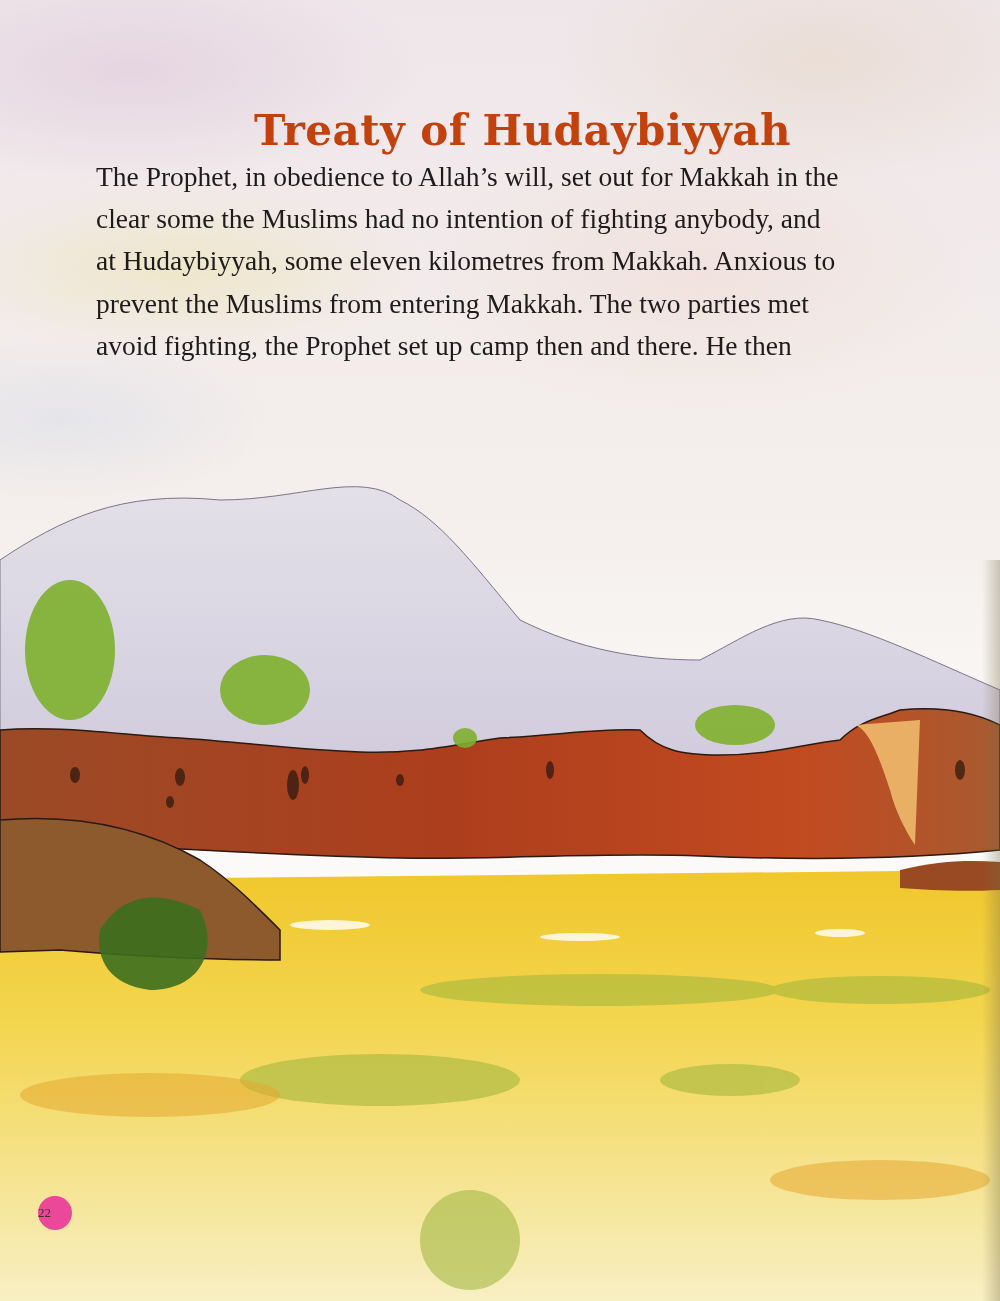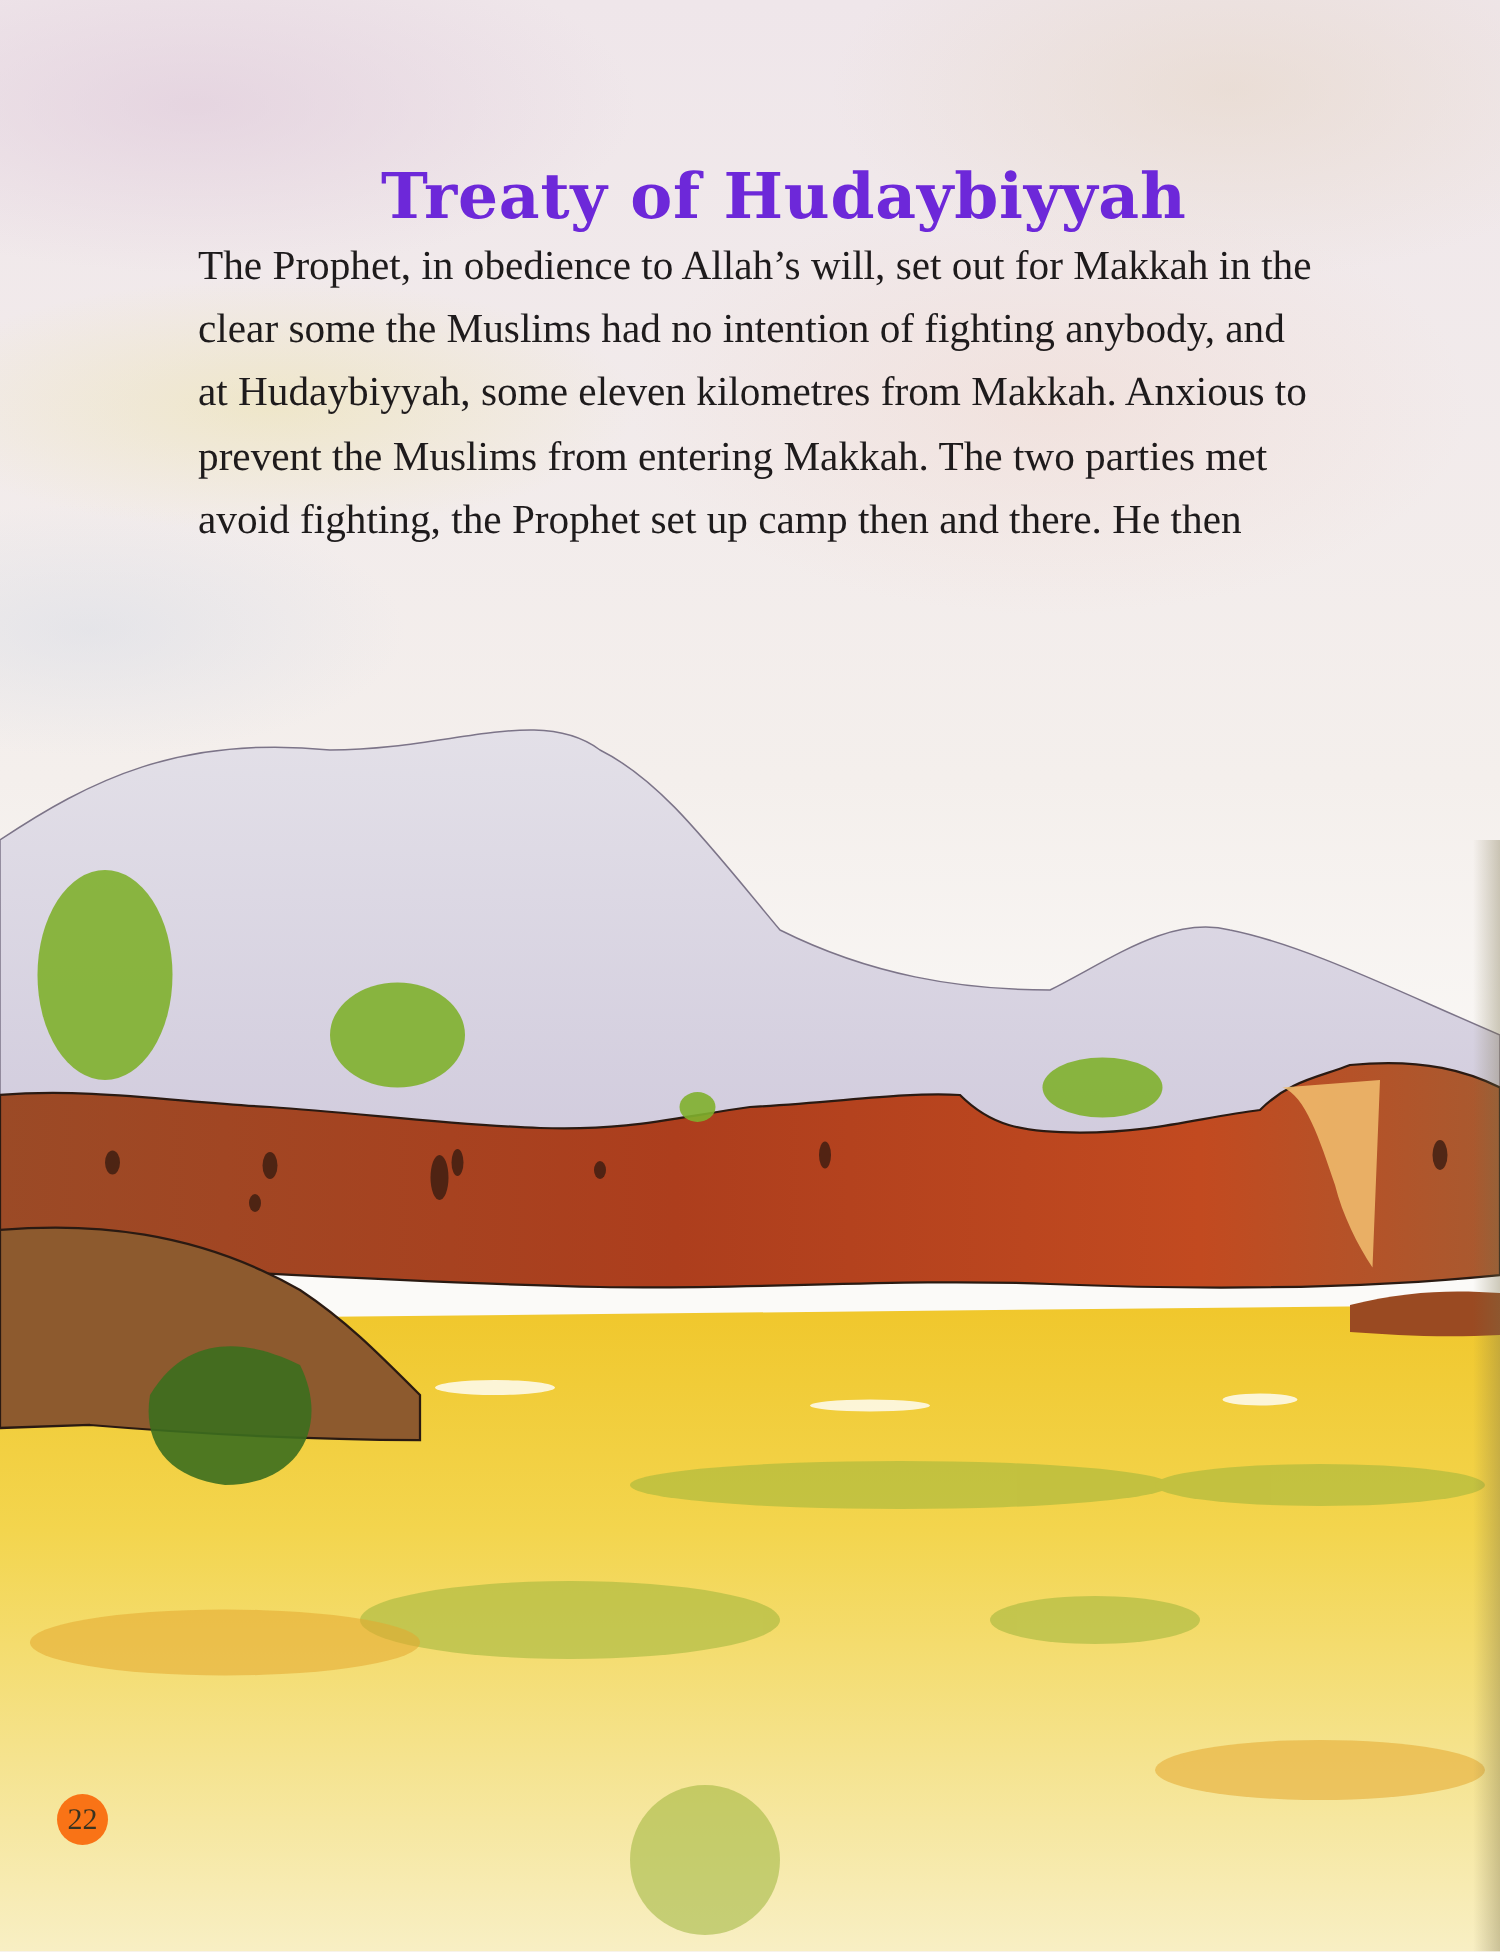--- a/index.html
+++ b/index.html
@@ -15,33 +15,33 @@
         radial-gradient(ellipse 420px 160px at 130px 70px, rgba(225,205,220,0.7), transparent 70%),
         radial-gradient(ellipse 380px 180px at 820px 60px, rgba(230,215,200,0.6), transparent 70%),
         radial-gradient(ellipse 350px 120px at 180px 270px, rgba(235,225,160,0.45), transparent 70%),
         radial-gradient(ellipse 400px 200px at 700px 270px, rgba(240,215,205,0.45), transparent 70%),
         radial-gradient(ellipse 300px 120px at 60px 420px, rgba(215,220,230,0.5), transparent 70%),
         linear-gradient(180deg, #efe6ea 0%, #f4efec 40%, #fbfaf8 60%, #fbfaf8 100%);
     }
     .illustration { position: absolute; left: 0; top: 0; width: 1000px; height: 1301px; }
     .title {
       position: absolute; left: 0; right: 0; top: 78px; text-align: center;
-      color: #6d28d9; font-weight: bold; font-size: 42px; letter-spacing: 0.5px;
+      color: #c2410c; font-weight: bold; font-size: 42px; letter-spacing: 0.5px;
       font-family: "DejaVu Serif", "Liberation Serif", serif;
       margin-left: 45px;
     }
     .body-text {
       position: absolute; left: 96px; top: 156px; width: 820px;
-      color: #1e1b1c; font-size: 27.5px; line-height: 42.2px; margin-left: 36px;
+      color: #1e1b1c; font-size: 27.5px; line-height: 42.2px;
     }
     .body-text .line { display: block; white-space: nowrap; }
     .page-number {
       position: absolute; left: 38px; top: 1196px; width: 34px; height: 34px;
-      border-radius: 50%; background: #f97316; color: #3a3320;
-      font-size: 20px; line-height: 34px; text-align: center;
+      border-radius: 50%; background: #ec4899; color: #3a3320;
+      font-size: 13px; line-height: 34px; text-align: left;
     }
     .spine-shadow {
       position: absolute; right: 0; top: 560px; width: 18px; height: 741px;
       background: linear-gradient(90deg, rgba(0,0,0,0), rgba(120,110,70,0.35));
     }
   </style>
 </head>
 <body>
 
 <div class="page">

